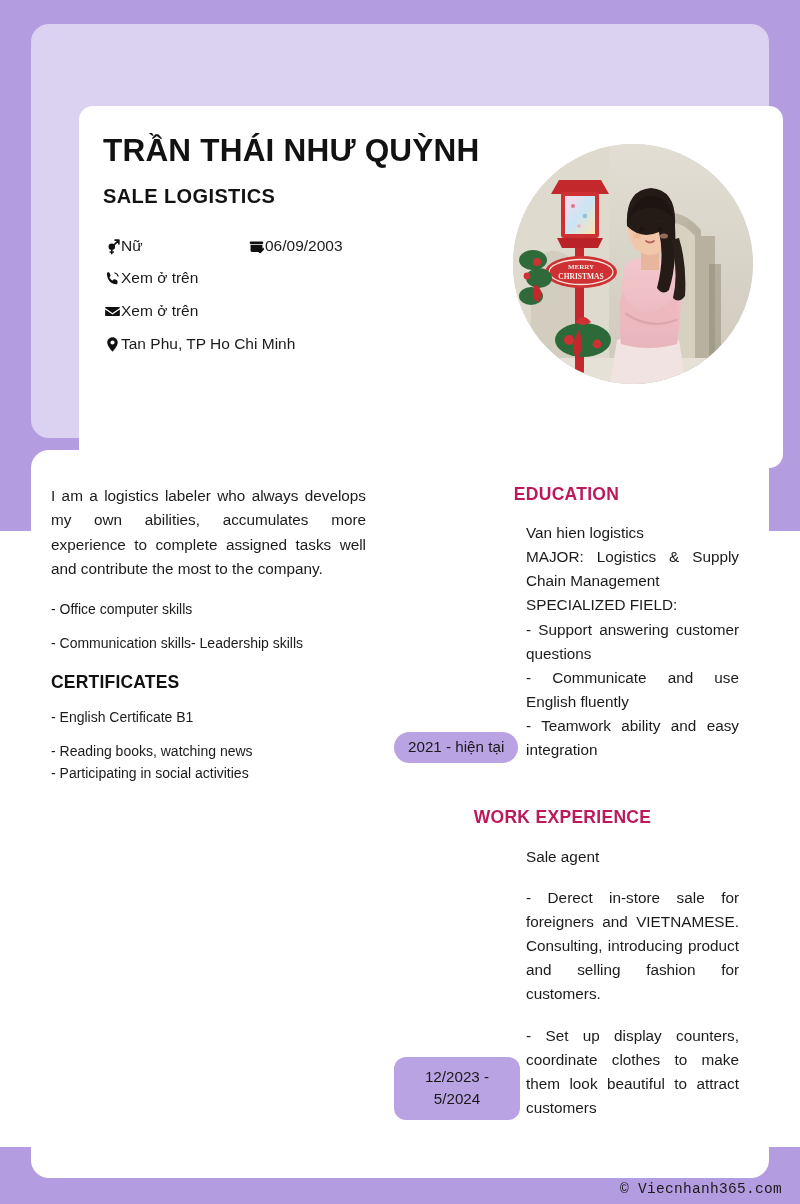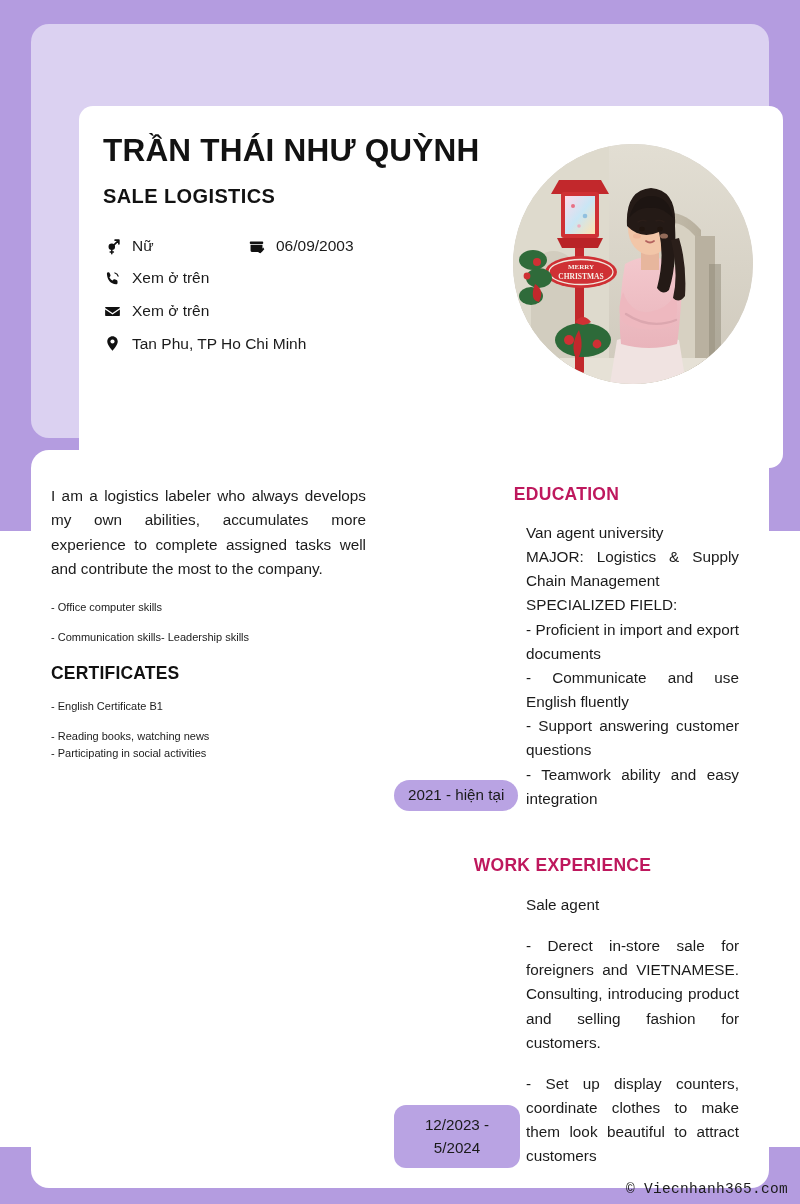--- a/index.html
+++ b/index.html
@@ -81,22 +81,21 @@
     margin-top: 29px;
     width: 400px;
   }
   .contact-row {
     display: flex;
     align-items: center;
     margin-bottom: 14px;
   }
   .contact-item {
     display: flex;
-    align-items: center;
-    gap: 11px;
+    align-items: flex-end;
   }
   .contact-item.gender { width: 144px; }
   .ico {
     width: 18px;
     min-width: 18px;
     height: 18px;
     display: flex;
     align-items: center;
     justify-content: center;
     color: #111;
@@ -154,21 +153,21 @@
   .sec-head {
     font-size: 17.5px;
     font-weight: 700;
     color: #111;
     letter-spacing: 0.2px;
     margin-bottom: 14px;
   }
   .sec-head.spaced { margin-top: 18px; }
 
   .bullet {
-    font-size: 11px;
+    font-size: 14px;
     line-height: 1.5;
     color: #1b1b1b;
     margin-bottom: 13px;
   }
   .bullet.tight { margin-bottom: 1px; }
 
   
   .r-title {
     text-align: center;
     font-size: 17.5px;
@@ -213,21 +212,21 @@
     line-height: 1.58;
     color: #1b1b1b;
   }
   .entry-body .just { text-align: justify; }
   .entry-body p { margin: 0; }
   .entry-body p.gap { margin-top: 17px; }
 
   
   .footer {
     position: absolute;
-    right: 12px; top: 1181px;
+    right: 18px; top: 1181px;
     font-family: "Liberation Mono", "DejaVu Sans Mono", monospace;
     font-size: 14.5px;
     color: #1b1b1b;
     letter-spacing: 0.3px;
   }
 </style>
 </head>
 <body>
 
 <div id="page">
@@ -423,26 +422,25 @@
 
     <div class="col-right">
 
       <div class="r-title">EDUCATION</div>
 
       <div class="entry">
         <div class="pill-wrap">
           <span class="pill">2021 - hiện tại</span>
         </div>
         <div class="entry-body">
-          <p>Van agent university</p>
+          <p>Van hien logistics</p>
           <p class="just">MAJOR: Logistics &amp; Supply Chain Management</p>
           <p>SPECIALIZED FIELD:</p>
-          <p class="just">- Proficient in import and export documents</p>
+          <p class="just">- Support answering customer questions</p>
           <p class="just">- Communicate and use English fluently</p>
-          <p class="just">- Support answering customer questions</p>
           <p class="just">- Teamwork ability and easy integration</p>
         </div>
       </div>
 
       <div class="r-title exp">WORK EXPERIENCE</div>
 
       <div class="entry">
         <div class="pill-wrap">
           <span class="pill two-line">12/2023 - 5/2024</span>
         </div>

